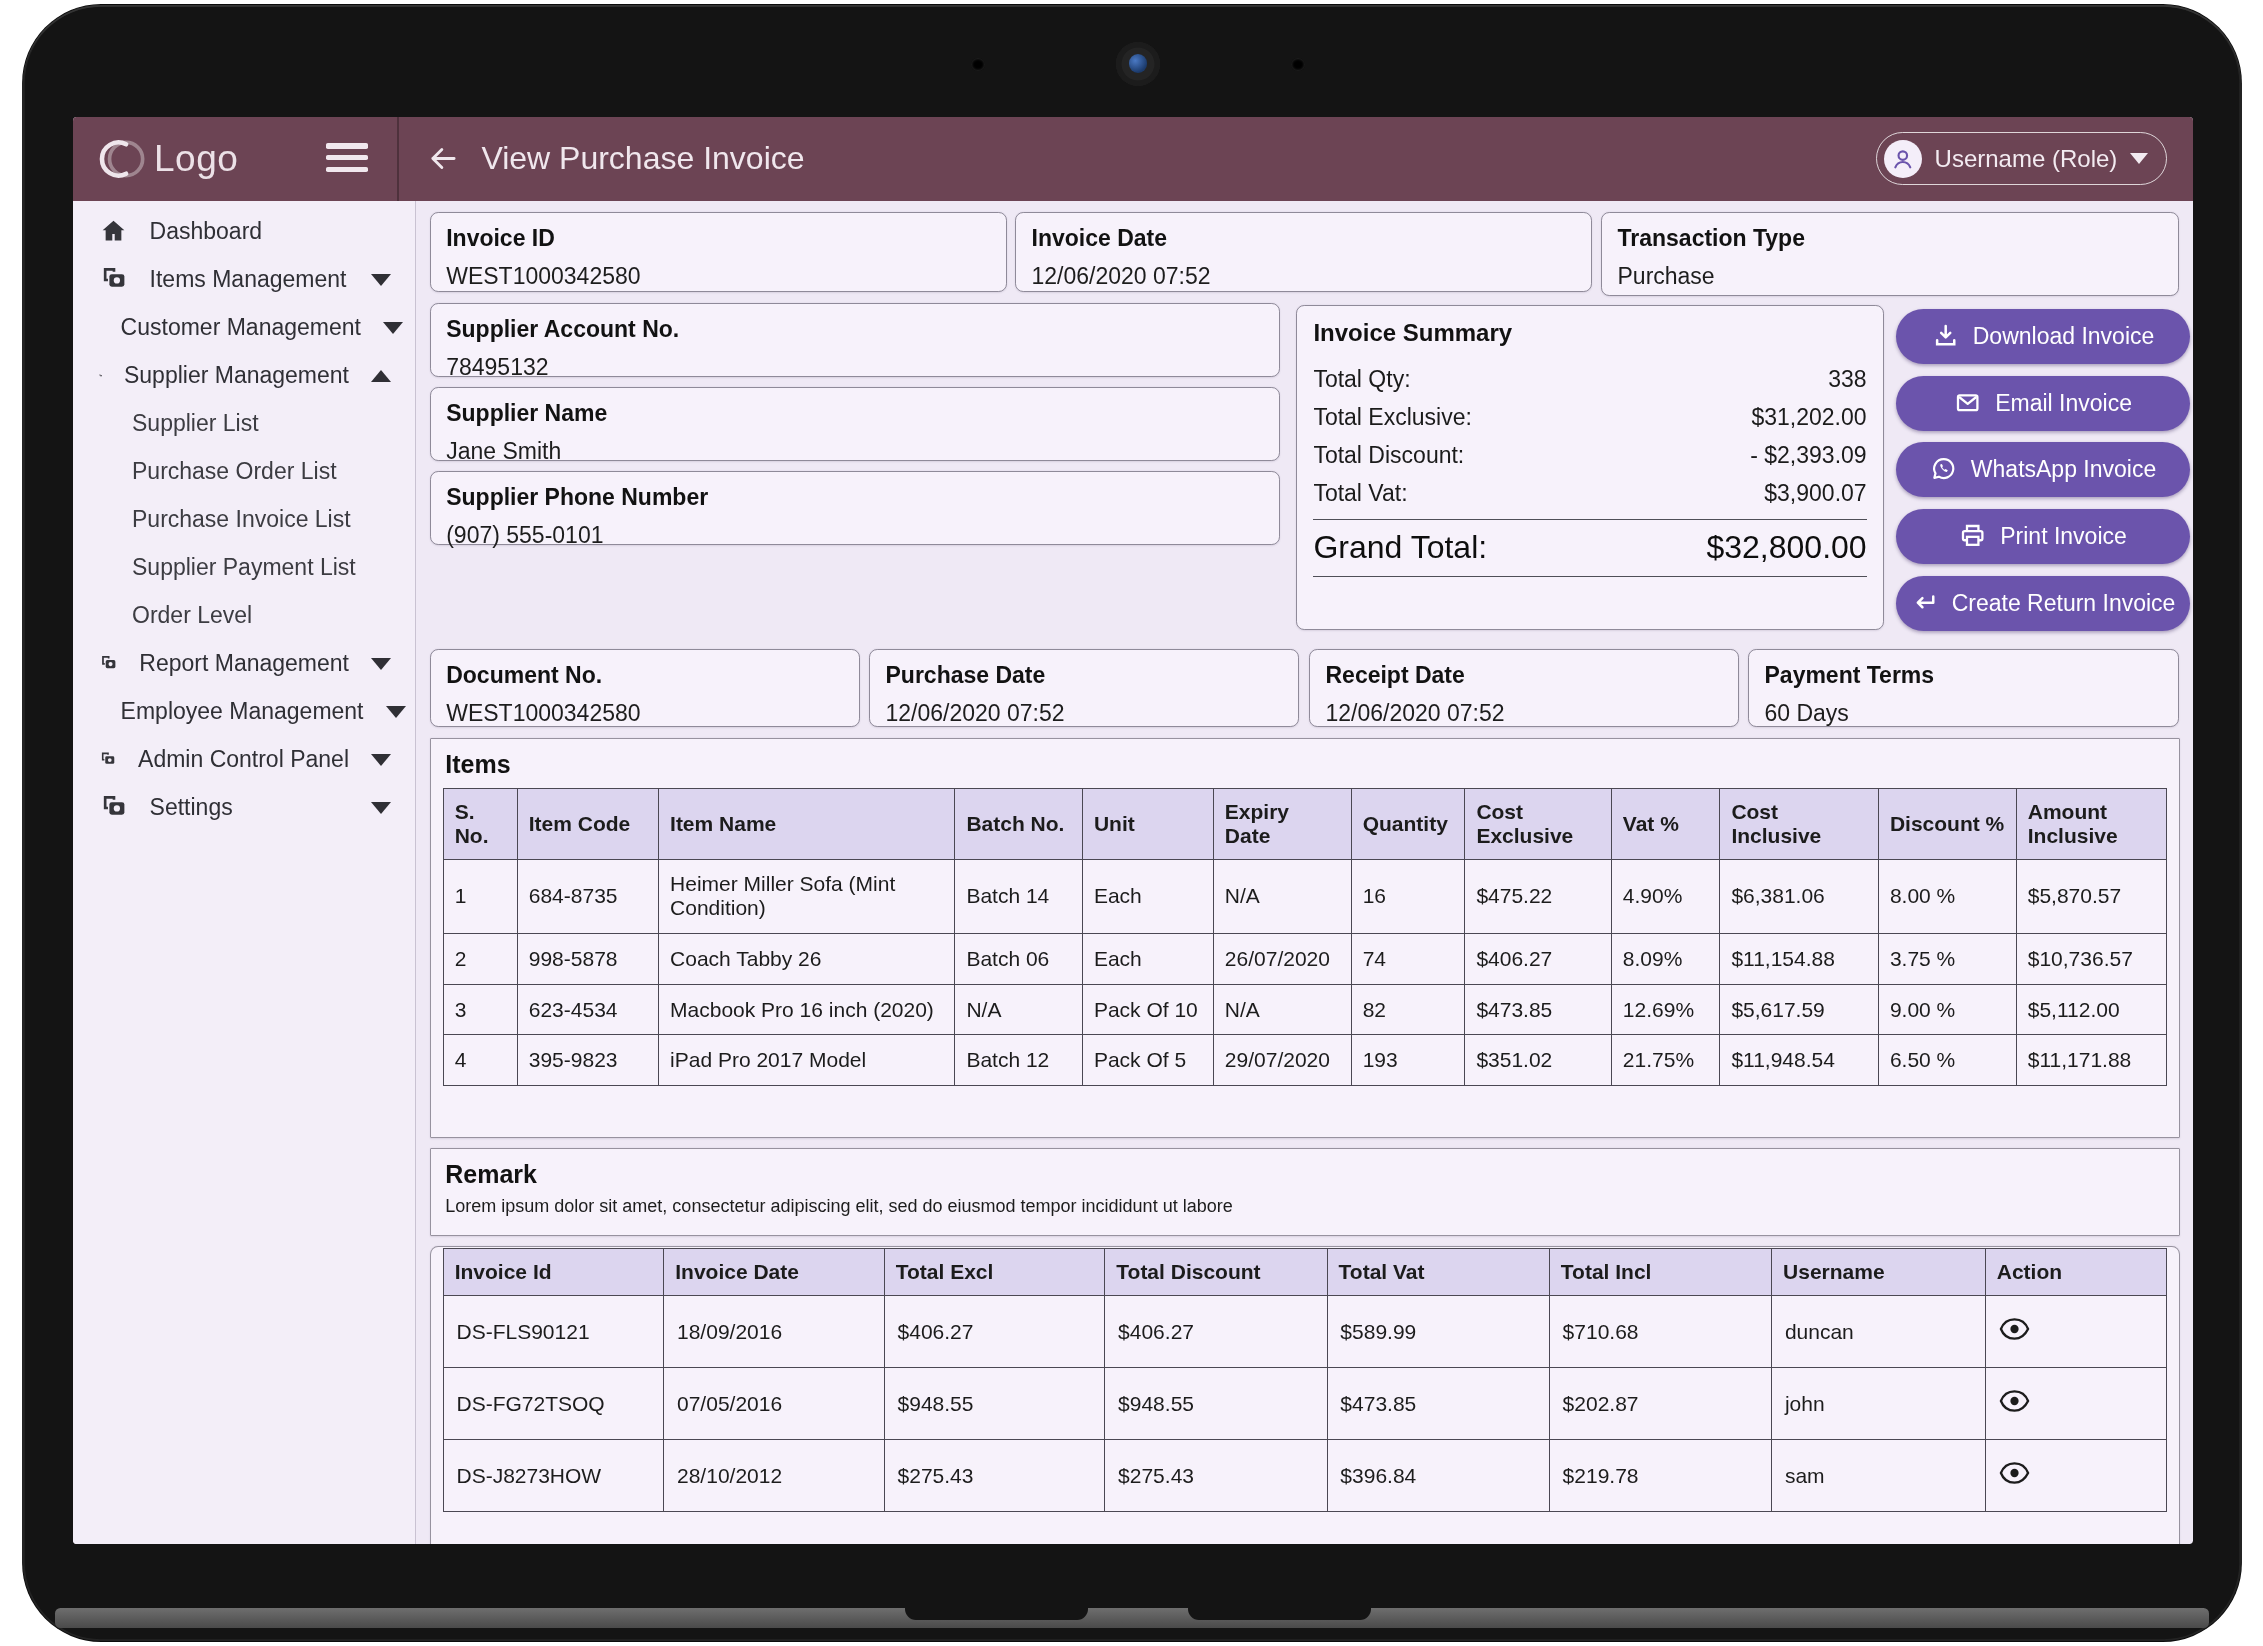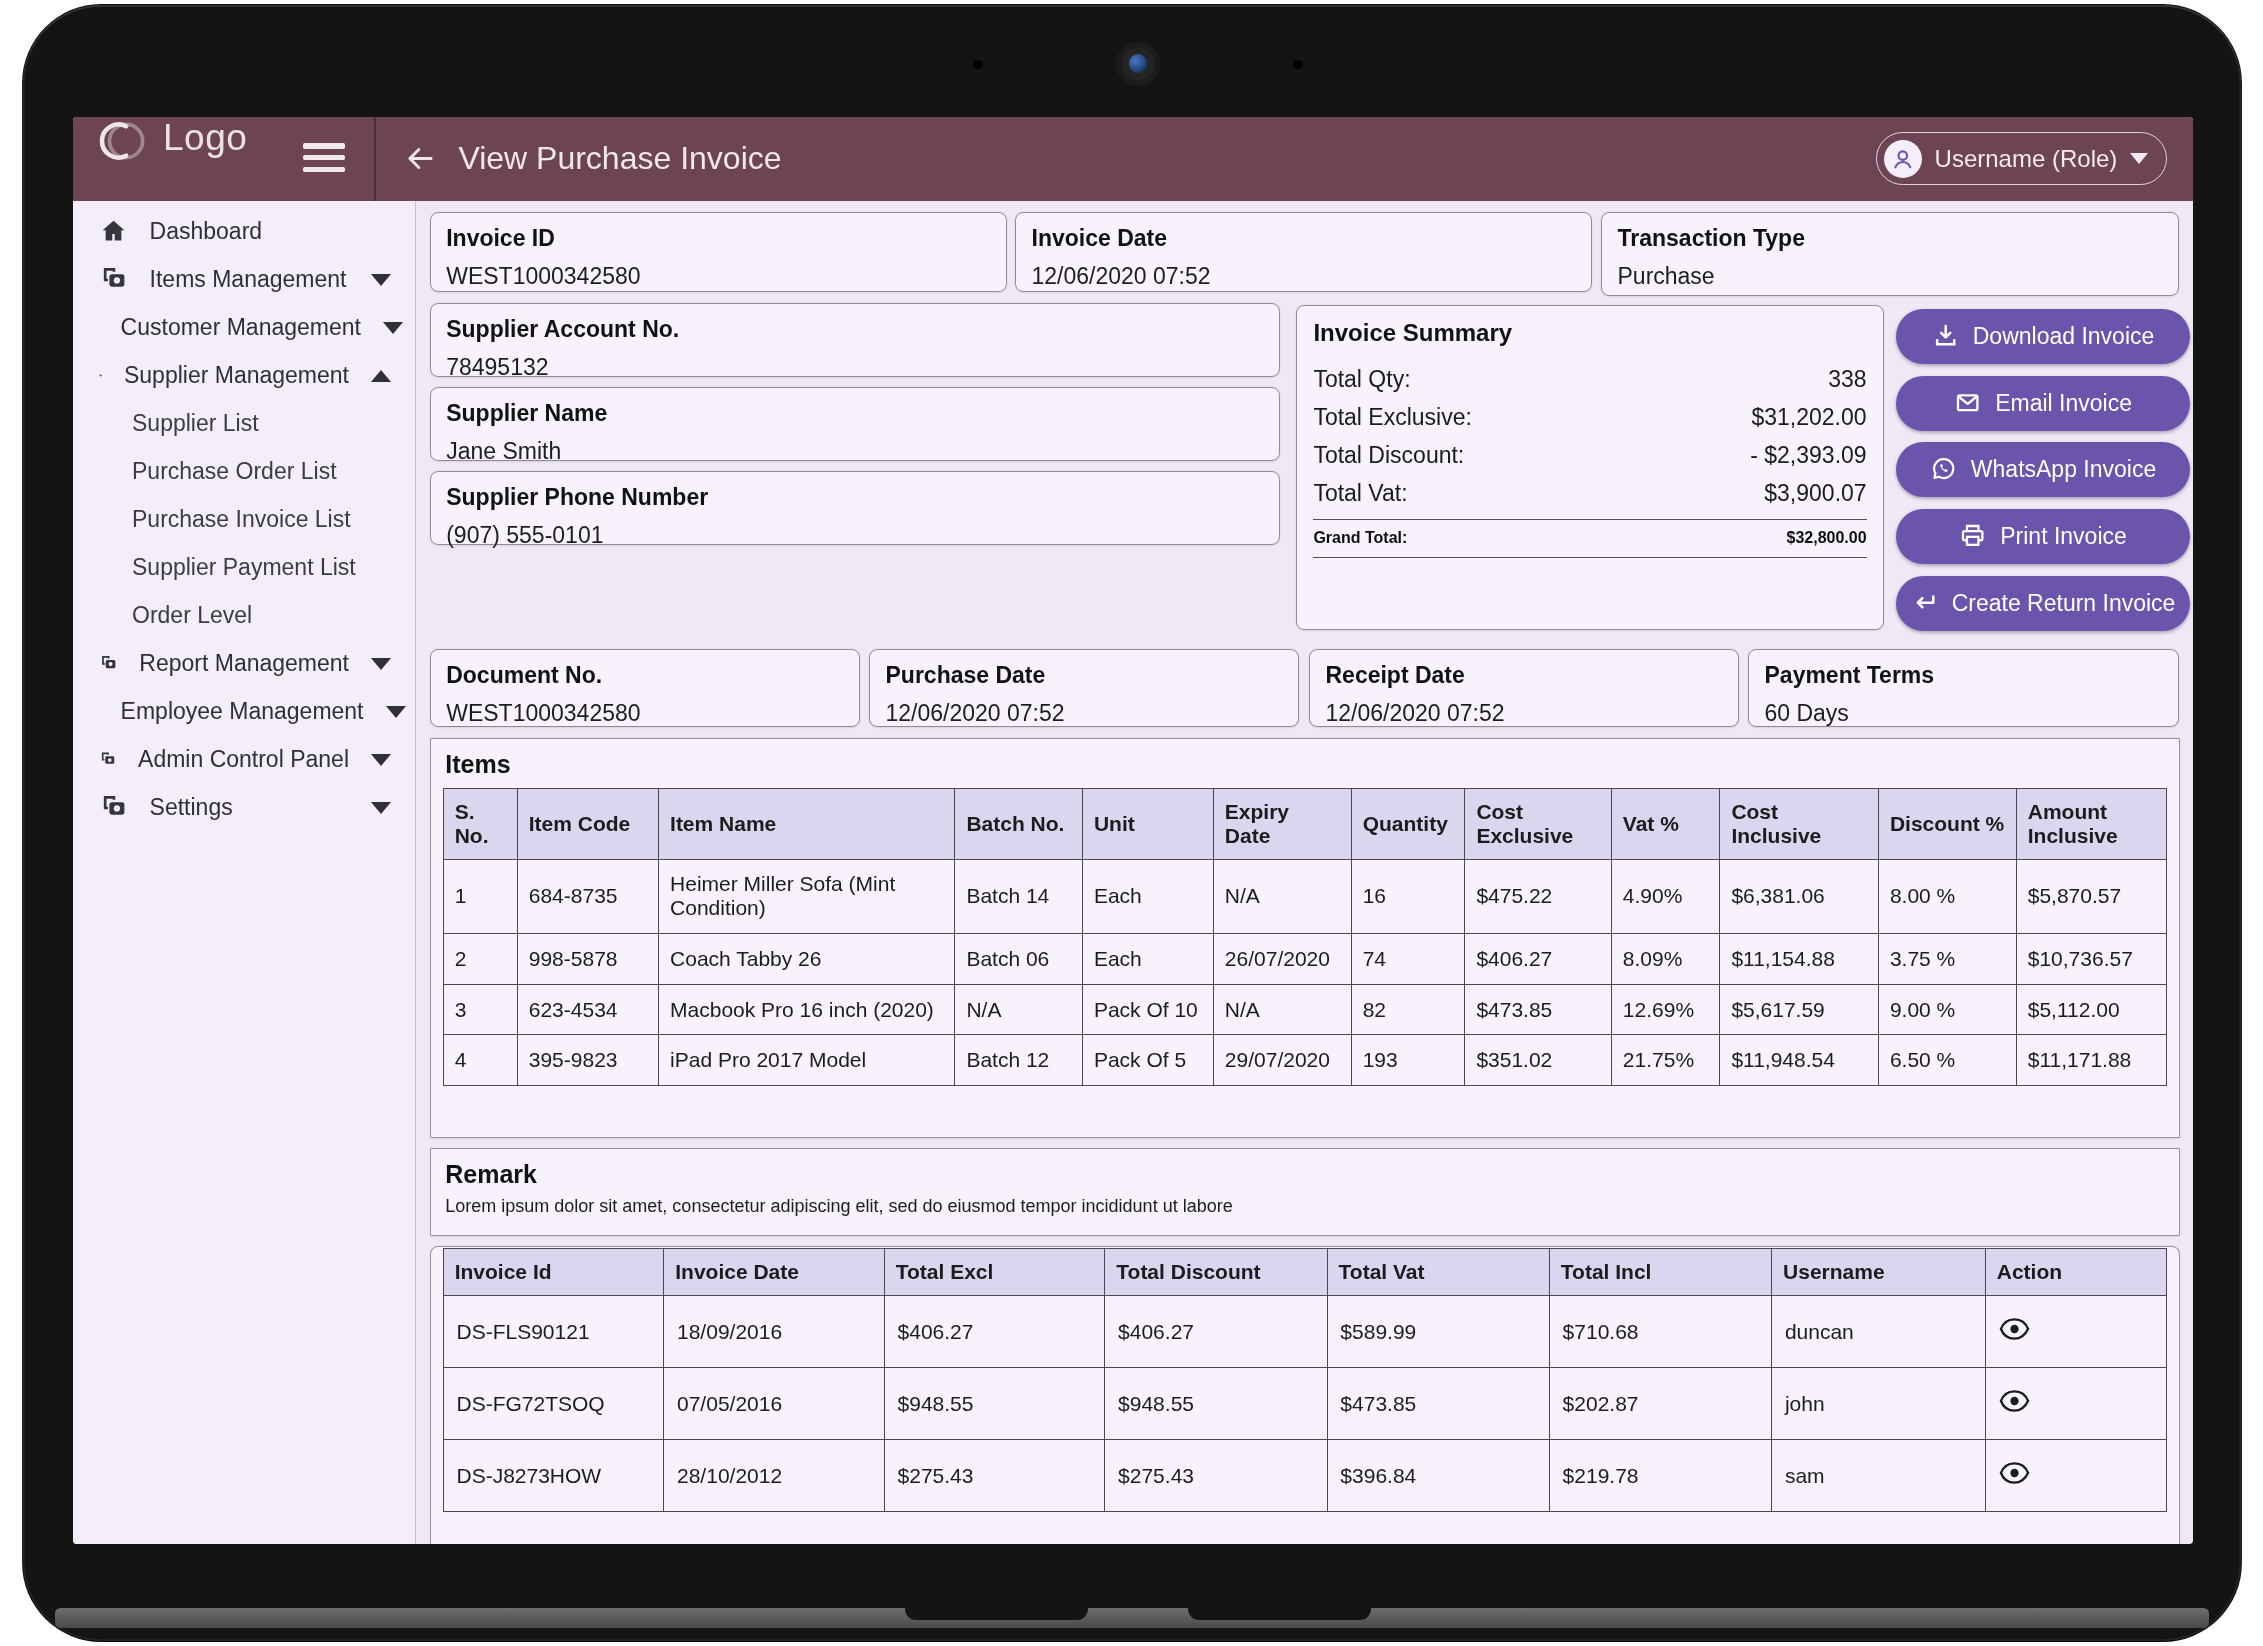--- a/index.html
+++ b/index.html
@@ -21,21 +21,21 @@
   .rim .notch { position:absolute; top:0; width:183px; height:12px; background:#141414;
                 border-radius:0 0 11px 11px; }
 
   
   .screen { position:absolute; left:50px; top:112px; width:2120px; height:1427px;
             background:#efe9f5; border-radius:3.7px; overflow:hidden; }
 
   
   .app-header { position:absolute; left:0; top:0; width:2120px; height:84px; background:#6c4454;
                 display:flex; align-items:center; color:#f2e9ee; }
-  .logo-wrap { width:301px; height:100%; display:flex; padding-left:20px; gap:13px; position:relative; }
+  .logo-wrap { width:324px; height:100%; display:flex; align-items:center; padding-left:20px; gap:4px; position:relative; }
   .logo-text { font-size:37px; font-weight:500; letter-spacing:0.5px; color:#ece1e7; }
   .hamburger { position:absolute; right:29px; top:26.5px; width:42px; height:31px; cursor:pointer; }
   .hamburger span { display:block; height:5.5px; background:#f1e8ee; border-radius:1.8px; margin-bottom:6.4px; }
   .hdr-divider { width:1.8px; height:84px; background:rgba(0,0,0,0.28); }
   .page-head { display:flex; align-items:center; gap:20px; padding-left:25.6px; flex:1; }
   .page-title { font-size:32px; font-weight:400; color:#f0e7ed; }
   .user-pill { margin-left:auto; margin-right:25.6px; height:53px; display:flex; align-items:center; gap:12.8px;
                border:1.8px solid rgba(255,255,255,0.78); border-radius:29px; padding:0 18.3px 0 7.3px; cursor:pointer; }
   .avatar { width:38px; height:38px; border-radius:50%; background:#f4eef9; display:flex; align-items:center; justify-content:center; }
   .user-label { font-size:24px; color:#f3ebf1; }
@@ -59,21 +59,21 @@
   .fbox { background:#f7f2fb; border:1.8px solid #8f8a99; border-radius:8.2px; padding:12px 15.5px;
           box-shadow:0 0.9px 1.8px rgba(60,40,80,0.12); }
   .fbox .flabel { font-size:23px; font-weight:700; color:#121212; margin-bottom:11px; white-space:nowrap; }
   .fbox .fvalue { font-size:23px; color:#1d1d1d; white-space:nowrap; }
 
   .sumbox { background:#f7f2fb; border:1.8px solid #8f8a99; border-radius:8.2px; padding:13.7px 16.4px;
             box-shadow:0 0.9px 1.8px rgba(60,40,80,0.12); }
   .sum-title { font-size:24px; font-weight:700; color:#121212; margin-bottom:12.8px; }
   .sum-row { display:flex; justify-content:space-between; font-size:23px; color:#1b1b1b; padding:5.5px 0; }
   .sum-sep { border-top:1.8px solid #4f4f57; margin-top:7.3px; }
-  .sum-grand { display:flex; justify-content:space-between; font-size:16px; font-weight:700; color:#0e0e0e; padding:9.1px 0; }
+  .sum-grand { display:flex; justify-content:space-between; font-size:32px; font-weight:400; color:#0e0e0e; padding:9.1px 0; }
 
   .pbtn { position:absolute; left:1480px; width:294px; height:55px; border:none; border-radius:28px;
           background:#6b54ac; color:#fff; font-size:23px; font-family:"Liberation Sans",sans-serif;
           display:flex; align-items:center; justify-content:center; gap:13.7px; cursor:pointer;
           box-shadow:0 1.8px 3.7px rgba(40,20,80,0.35); }
 
   .panel { background:#f7f2fb; border:1.8px solid #97929f; border-radius:1px; overflow:hidden;
            box-shadow:0 0.9px 1.8px rgba(60,40,80,0.12); }
   .panel-title { font-size:25px; font-weight:700; color:#121212; padding:11px 14.6px 7.3px; }
 

